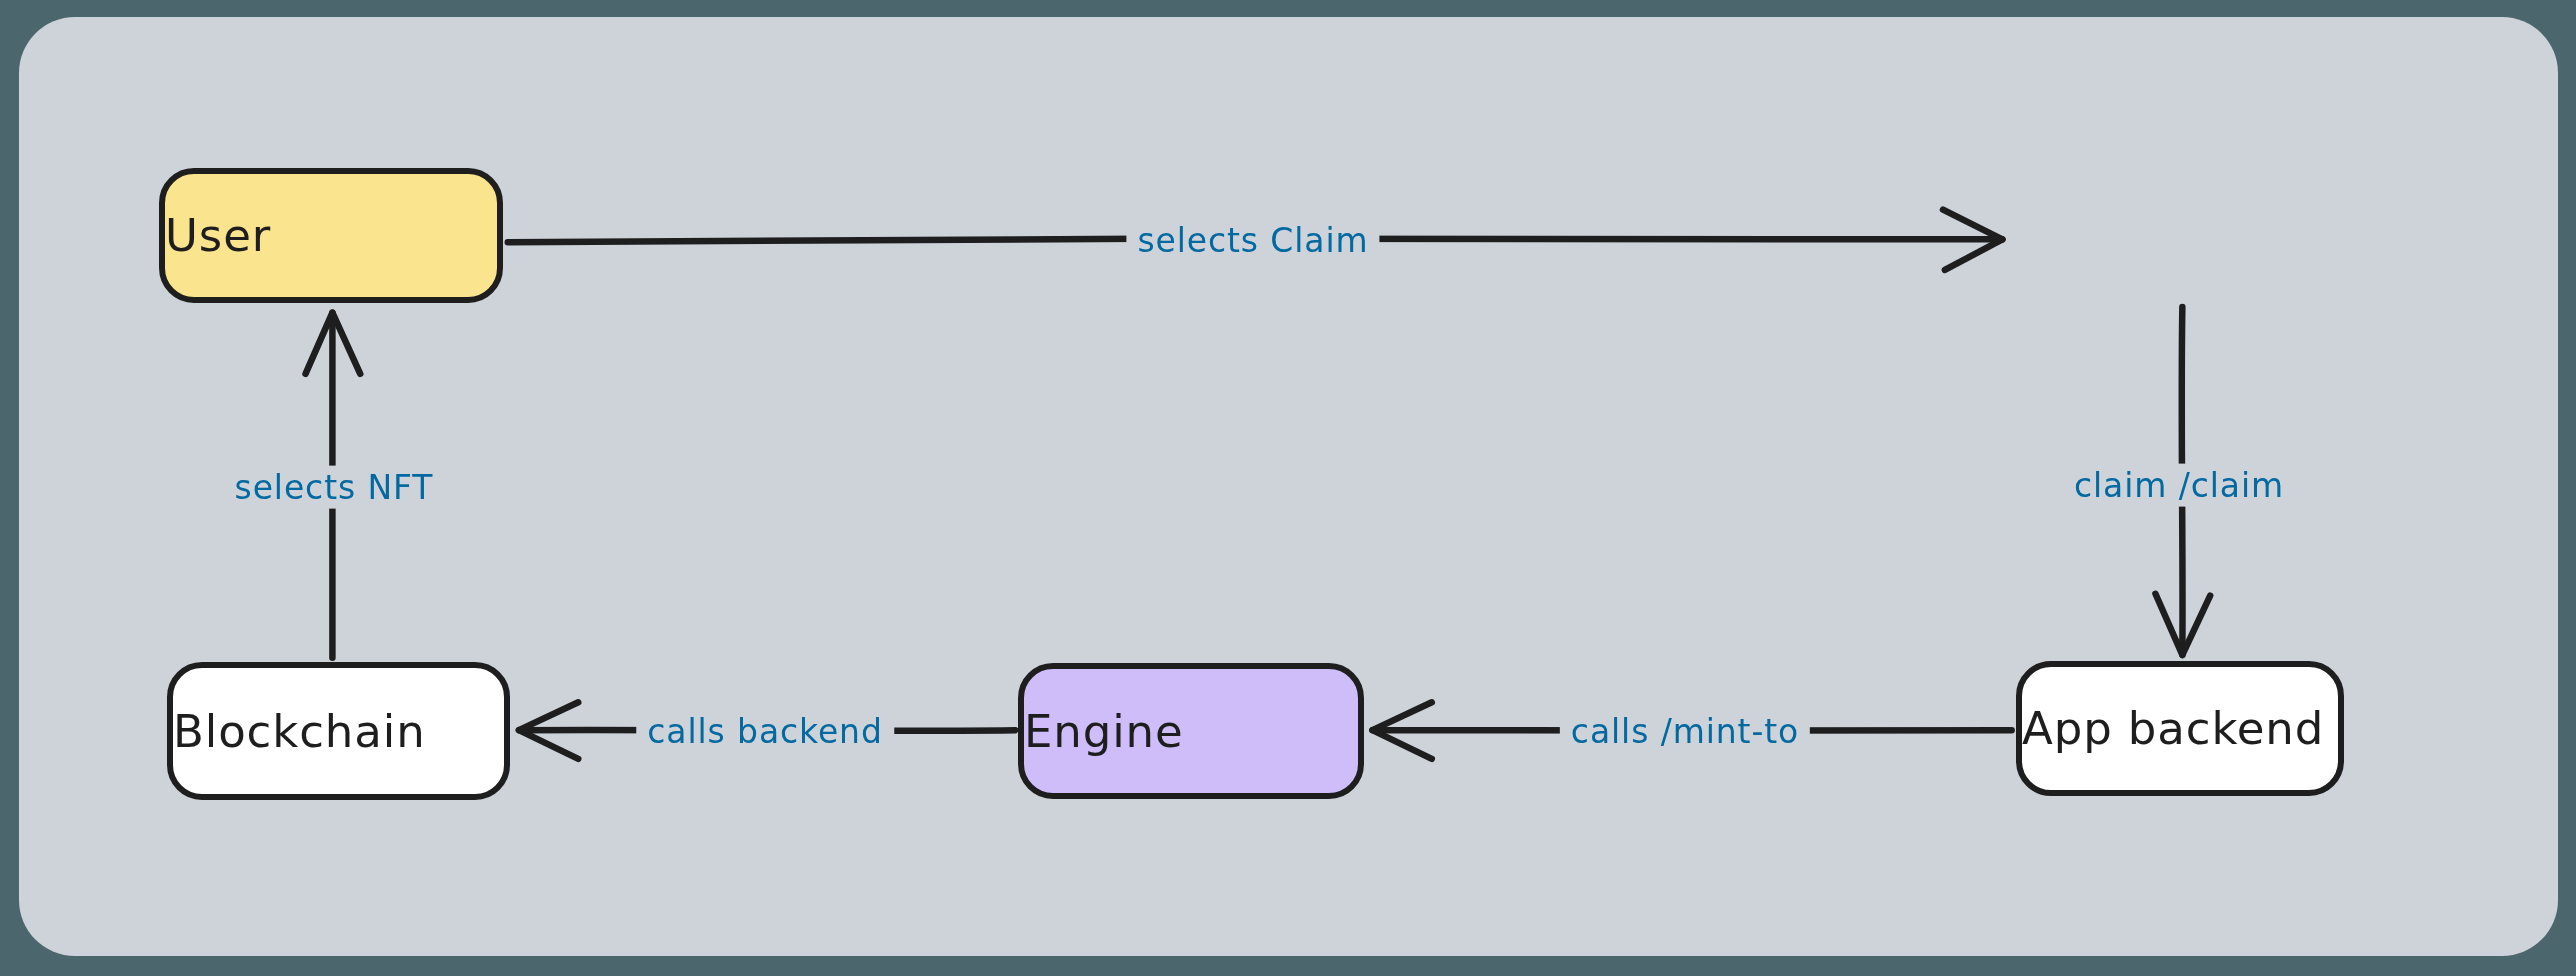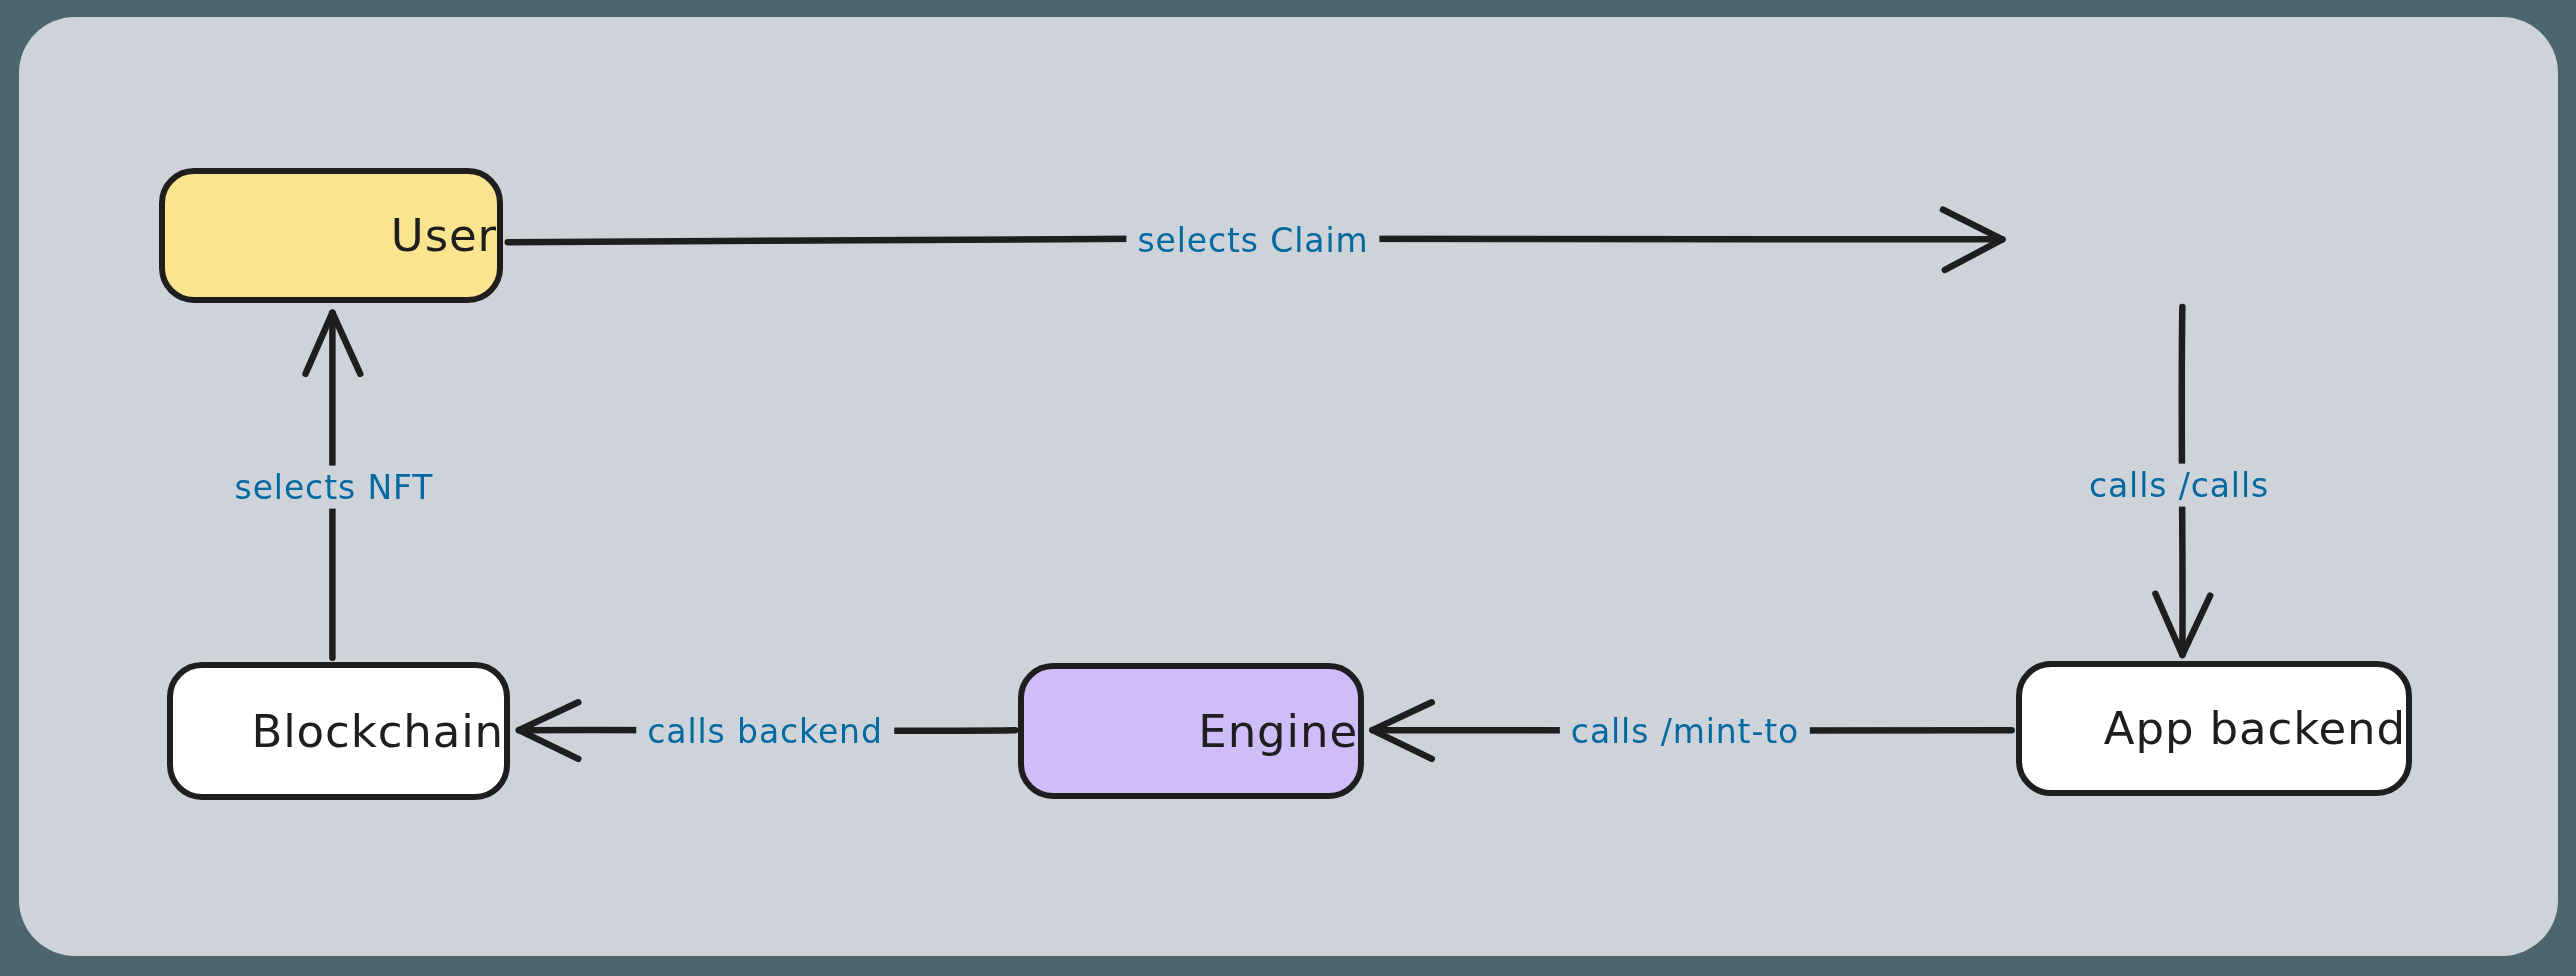--- a/index.html
+++ b/index.html
@@ -30,32 +30,32 @@
     fill: none;
     stroke: #1e1e1e;
     stroke-width: 7;
     stroke-linecap: round;
     stroke-linejoin: round;
   }
   .node {
     position: absolute;
     display: flex;
     align-items: center;
-    justify-content: flex-end;
+    justify-content: flex-start;
     border: 6.5px solid #1e1e1e;
     border-radius: 35px;
     box-sizing: border-box;
     color: #1e1e1e;
     font-size: 45px;
     letter-spacing: 0.9px;
     background: #ffffff;
   }
   .node-user       { left: 159px;  top: 168px; width: 344px; height: 135px; }
   .node-frontend   { left: 2009px; top: 165px; width: 346px; height: 138px; }
-  .node-backend    { left: 2016px; top: 661px; width: 396px; height: 135px; }
+  .node-backend    { left: 2016px; top: 661px; width: 328px; height: 135px; }
   .node-engine     { left: 1018px; top: 663px; width: 346px; height: 136px; }
   .node-blockchain { left: 167px;  top: 662px; width: 343px; height: 138px; }
   .edge-label {
     position: absolute;
     transform: translate(-50%, -50%);
     background: #ced3da;
     color: #0369a1;
     font-size: 33px;
     letter-spacing: 0.9px;
     padding: 1.9px 11px;
@@ -119,21 +119,21 @@
   <div class="node node-blockchain" style="background-color: rgb(255, 255, 255);">
     <span>Blockchain</span>
   </div>
 
   <div class="node node-engine" style="background-color: rgb(207, 189, 250);">
     <span>Engine</span>
   </div>
 
   <div class="edge-label lbl-selects-claim">selects Claim</div>
 
-  <div class="edge-label lbl-calls-claim">calls /calls</div>
+  <div class="edge-label lbl-calls-claim">claim /claim</div>
 
   <div class="edge-label lbl-calls-mint-to">calls /mint-to</div>
 
   <div class="edge-label lbl-calls-contract">calls backend</div>
 
   <div class="edge-label lbl-delivers-nft">selects NFT</div>
 
 </div>
 
 

